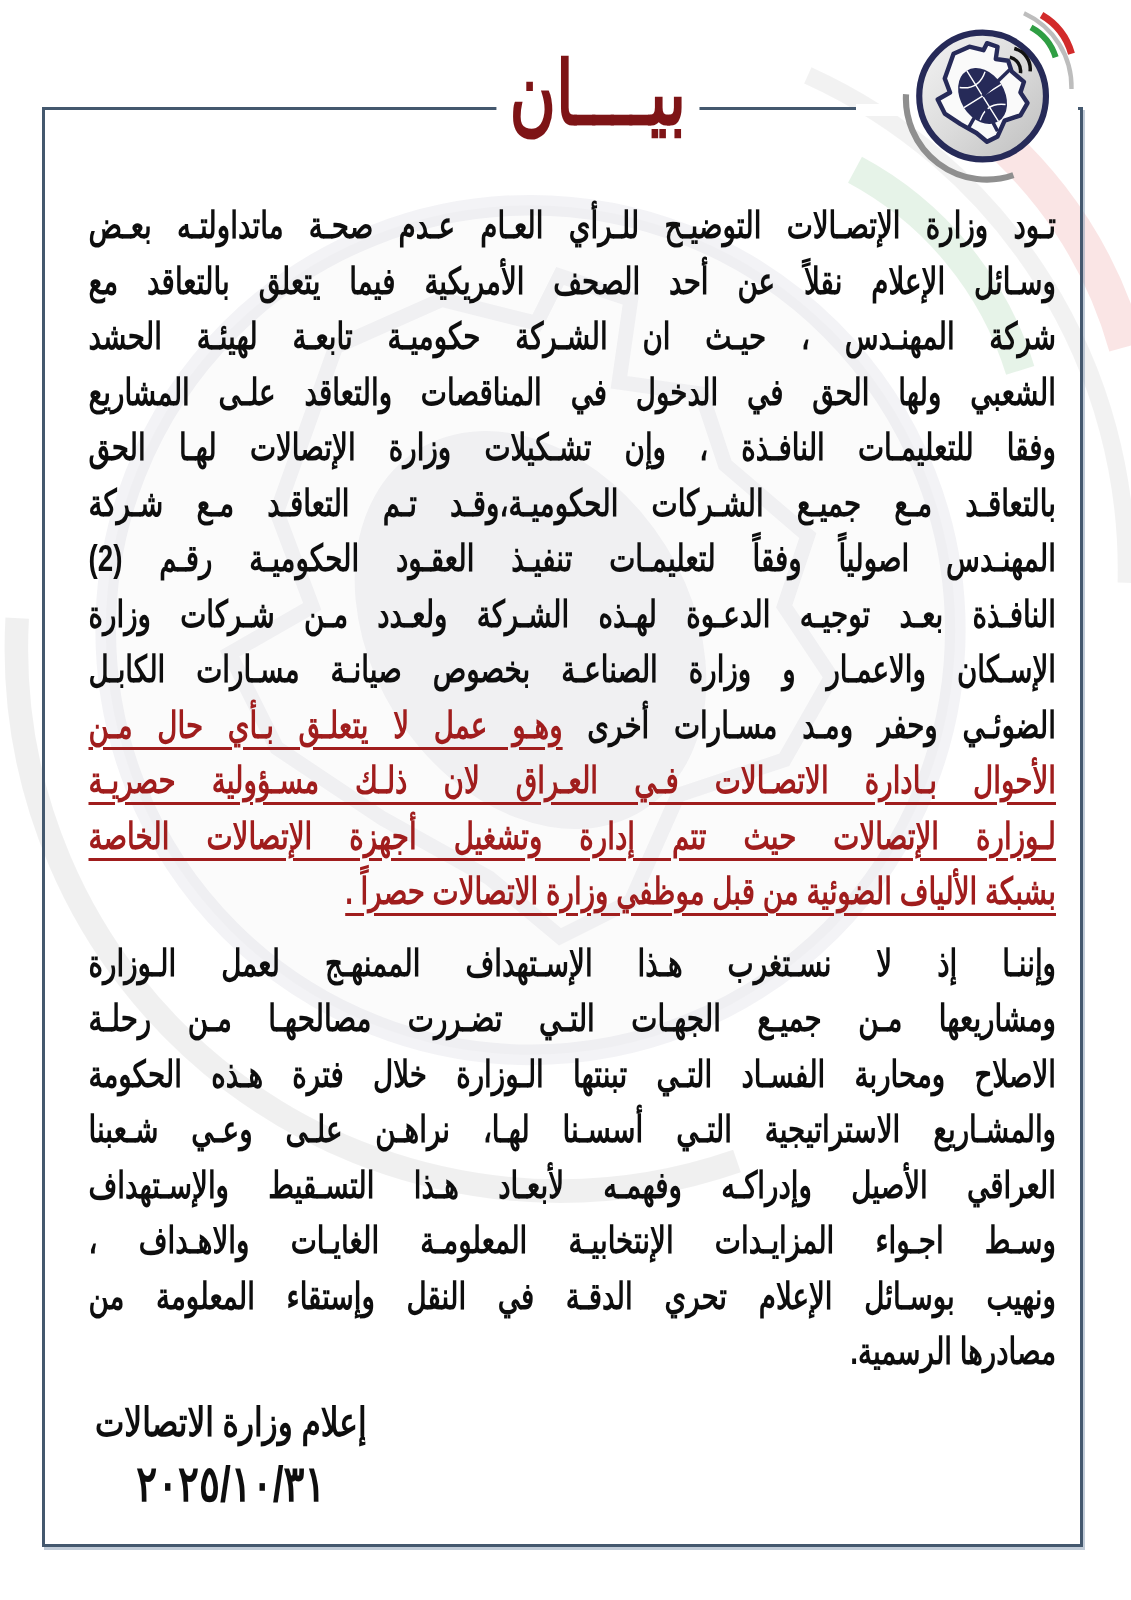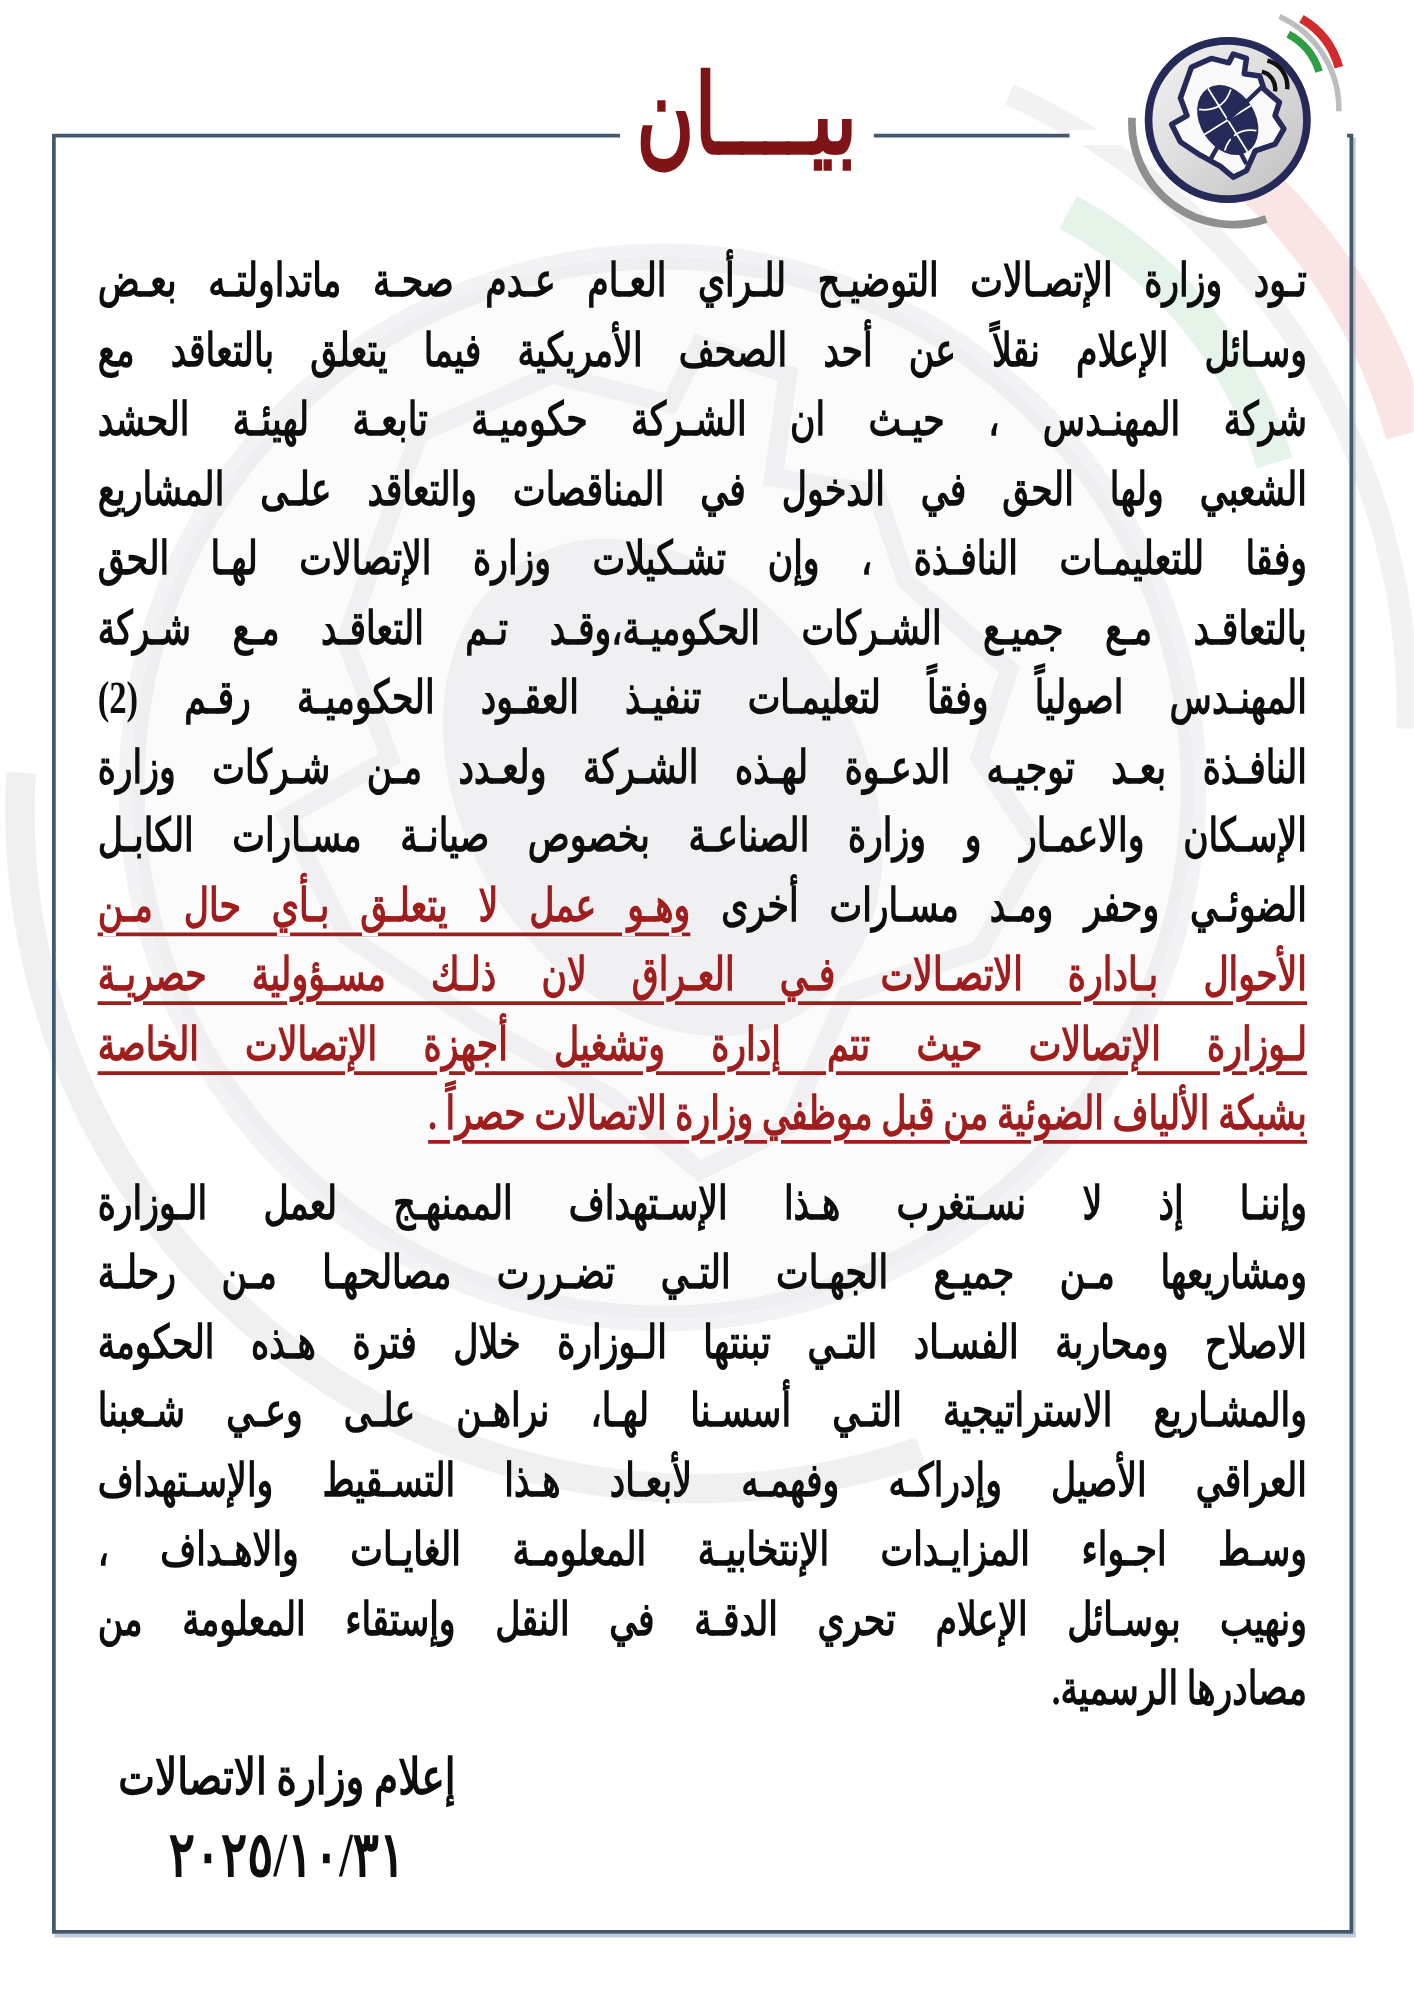--- a/index.html
+++ b/index.html
@@ -1,38 +1,38 @@
 <!DOCTYPE html>
 <html lang="ar" dir="rtl"><head>
 <meta charset="utf-8">
 <style>
   html,body{margin:0;padding:0;overflow:hidden;background:#ffffff;}
   .page{position:relative;width:1131px;height:1600px;background:#fff;
-        font-family:Liberation Serif, serif;overflow:hidden;}
+        font-family:Liberation Sans, sans-serif;overflow:hidden;}
 
   
   .watermark{position:absolute;left:-30px;top:40px;width:1180px;height:1180px;z-index:0;}
 
   
   .frame{position:absolute;left:42px;top:107px;width:1035px;height:1434px;
          border:3px solid #44586e;z-index:1;
          box-shadow:2px 3px 0 rgba(143,163,184,.55);}
   .border-gap{position:absolute;left:856px;top:104px;width:222px;height:12px;background:#fff;z-index:2;}
 
   
   .title{position:absolute;top:46px;left:64px;right:0;margin:0 auto;width:max-content;
          z-index:3;background:#fff;padding:0 18px;
          color:#7e1416;font-weight:bold;font-size:88px;line-height:1.1;
          transform:scaleX(.72);transform-origin:center;}
 
   
   .logo{position:absolute;top:8px;right:56px;width:176px;height:176px;z-index:3;}
 
   
-  .content{position:absolute;left:80px;right:85px;top:198px;z-index:2;direction:rtl;}
+  .content{position:absolute;left:80px;right:75px;top:198px;z-index:2;direction:rtl;}
   .line{width:1290px;transform:scaleX(.75);transform-origin:top right;
         font-size:37px;line-height:55.5px;font-weight:bold;color:#0e0e0e;
         text-align:justify;text-align-last:justify;white-space:nowrap;}
   .red{color:#a01d1d;text-decoration:underline;text-decoration-color:#a01d1d;
        text-decoration-thickness:3px;text-underline-offset:9px;}
   .endline{text-align-last:right;}
   .para2{margin-top:16px;}
 
   
   .footer{position:absolute;left:95px;top:1398px;z-index:2;text-align:center;

